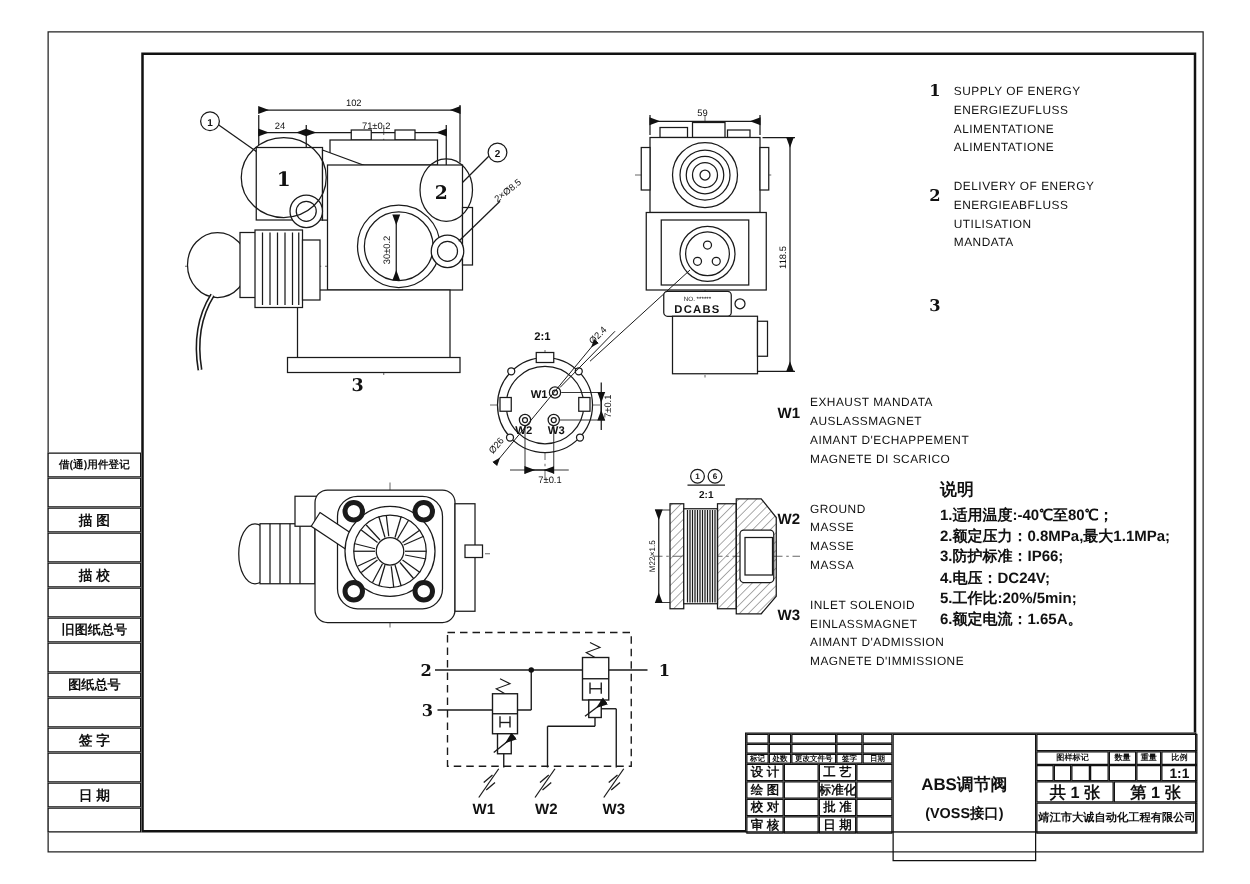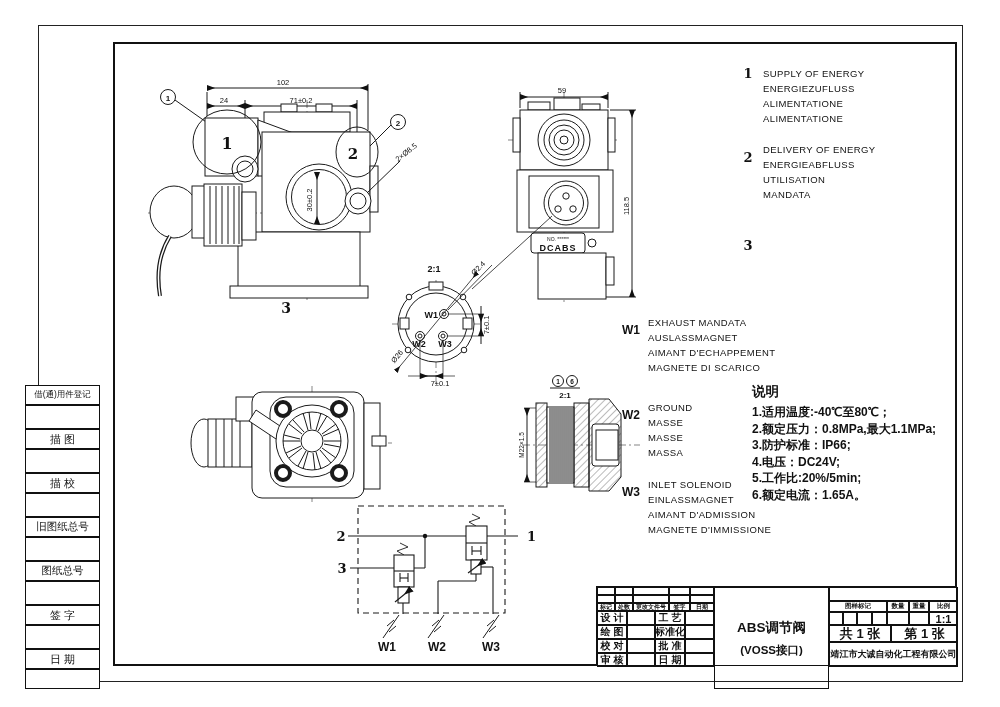--- a/index.html
+++ b/index.html
@@ -2,22 +2,22 @@
 <html><head>
 <meta charset="utf-8">
 <style>
   html,body{margin:0;padding:0;background:#fff;}
   .sheet{position:relative;width:1000px;height:707px;background:#ffffff;
          font-family:"Liberation Sans",sans-serif;color:#111;overflow:hidden;}
   .outer-border{position:absolute;left:38px;top:25px;width:925px;height:657px;
          border:1.5px solid #222;box-sizing:border-box;}
   .inner-frame{position:absolute;left:113px;top:42px;width:844px;height:624px;
          border:2px solid #111;box-sizing:border-box;}
-  .sb-box{position:absolute;left:25px;width:75px;border:1px solid #111;box-sizing:border-box;
-         display:flex;align-items:center;justify-content:center;font-weight:normal;background:#fff;margin-top:23px;}
+  .sb-box{position:absolute;left:38px;width:75px;border:1px solid #111;box-sizing:border-box;
+         display:flex;align-items:center;justify-content:center;font-weight:bold;background:#fff;}
   .legend-item{position:absolute;display:flex;}
   .pl-num{width:30px;text-align:center;font-family:"DejaVu Serif",serif;font-weight:bold;font-size:13px;}
   .pl-lines{font-size:9.5px;line-height:15px;letter-spacing:0.4px;white-space:nowrap;}
   .sl-code{width:26px;font-weight:bold;font-size:12px;margin-top:8px;}
   .notes{position:absolute;left:752px;top:383px;width:215px;}
   .notes-title{font-weight:bold;font-size:13.5px;margin-bottom:3px;}
   .notes-item{font-weight:bold;font-size:12px;line-height:16.5px;white-space:nowrap;}
   .tb{position:absolute;left:596px;top:586px;width:361px;height:80px;border:1.5px solid #111;
       box-sizing:border-box;background:#fff;}
   .tb-cell{position:absolute;border:1px solid #111;box-sizing:border-box;display:flex;

